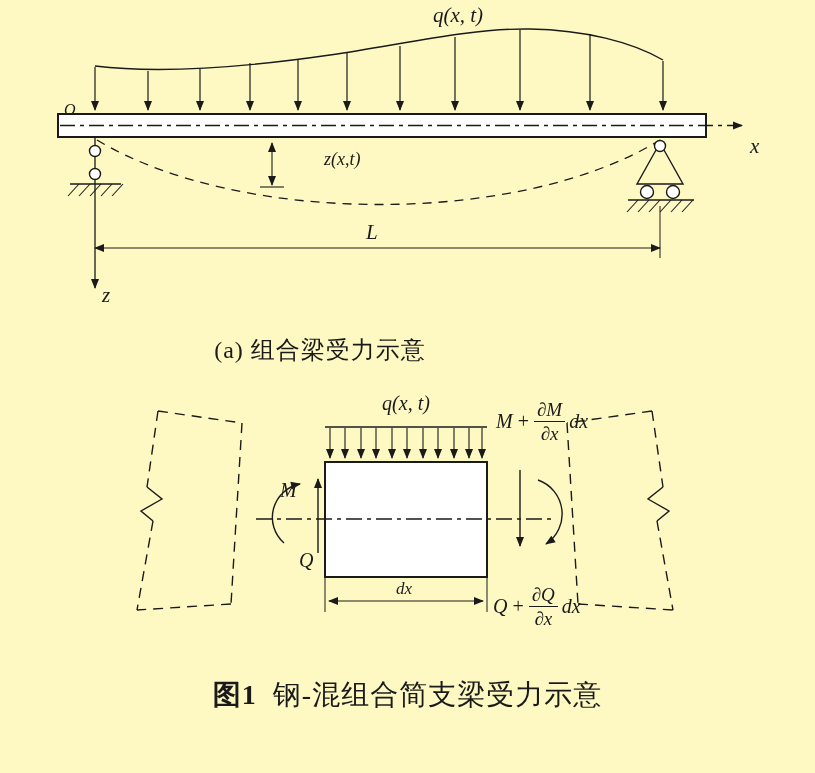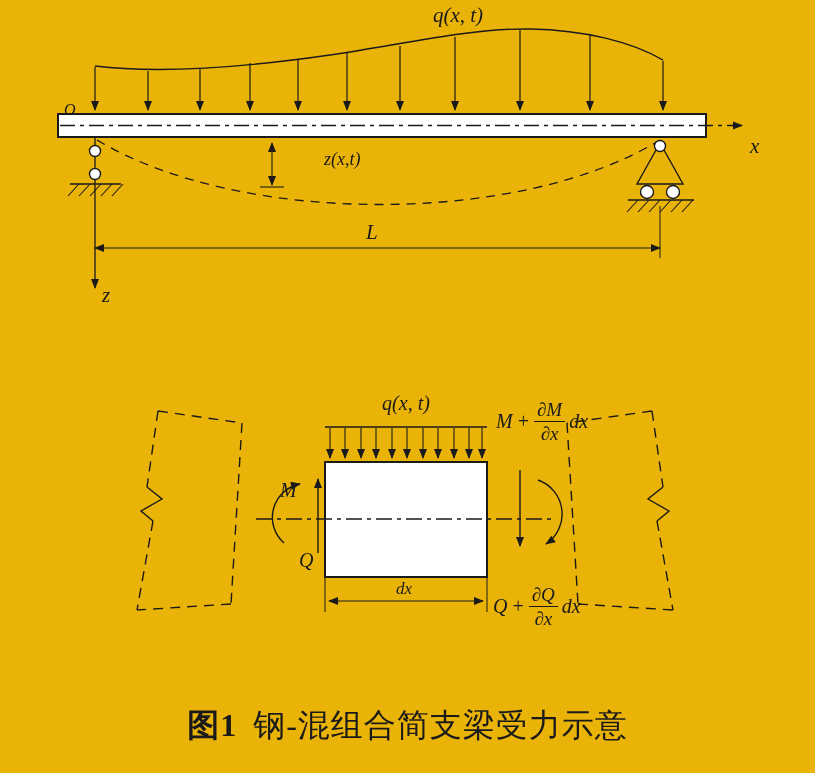--- a/index.html
+++ b/index.html
@@ -1,38 +1,38 @@
 <!DOCTYPE html>
 <html><head>
 <meta charset="utf-8">
 <style>
   * { margin:0; padding:0; box-sizing:border-box; }
   html,body { background:#ffffff; }
   .canvas {
-    position:relative; width:815px; height:773px; background:#eab308;
+    position:relative; width:815px; height:773px; background:#fef9c3;
     font-family:"Liberation Serif", serif; color:#1a1a1a; overflow:hidden;
   }
   svg.linework { position:absolute; left:0; top:0; }
   .lbl {
     position:absolute; font-style:italic; font-size:20px;
     white-space:nowrap; color:#1a1a1a;
   }
   .cn {
     position:absolute; font-style:normal; font-size:24px; letter-spacing:1px;
     text-align:center; white-space:nowrap; color:#1a1a1a;
   }
   .math {
     position:absolute; display:flex; align-items:center; gap:4px;
     font-style:italic; font-size:20px; white-space:nowrap;
   }
   .math .plus { font-style:normal; margin:0 1px; }
   .frac { display:inline-flex; flex-direction:column; align-items:center; line-height:1.12; font-size:19px; }
   .frac .num { border-bottom:1.4px solid #1a1a1a; padding:0 3px 1px; }
   .frac .den { padding-top:1px; }
-  .figcap { position:absolute; left:0; top:704px; width:815px; text-align:center; font-size:32px; letter-spacing:1px; }
+  .figcap { position:absolute; left:0; top:676px; width:815px; text-align:center; font-size:28px; letter-spacing:1px; }
   .figcap .tag { font-weight:bold; margin-right:16px; }
 </style>
 </head>
 <body>
 
 <div class="canvas">
 
   <svg class="linework" width="815" height="773" viewBox="0 0 815 773">
     <defs>
       <marker id="ah" viewBox="0 0 10 10" refX="9" refY="5" markerWidth="12" markerHeight="10" markerUnits="userSpaceOnUse" orient="auto-start-reverse">
@@ -139,20 +139,21 @@
   <div class="lbl" style="left:64px; top:101px; font-size:16px;">O</div>
 
   <div class="lbl" style="left:750px; top:134px; font-size:21px;">x</div>
 
   <div class="lbl" style="left:283px; top:149px; font-size:18px;margin-left:41px;">z(x,t)</div>
 
   <div class="lbl" style="left:366px; top:220px; font-size:21px;">L</div>
 
   <div class="lbl" style="left:102px; top:283px; font-size:21px;">z</div>
 
+  <div class="cn" style="left:120px; top:334px; width:400px;">(a) 组合梁受力示意</div>
 
   <div class="lbl" style="left:358px; top:392px; width:96px; text-align:center; font-size:20px;">q(x, t)</div>
 
   <div class="lbl" style="left:280px; top:479px; font-size:20px;">M</div>
 
   <div class="lbl" style="left:299px; top:549px; font-size:20px;">Q</div>
 
   <div class="math" style="left:496px; top:399px;">
     <span>M</span>
     <span class="plus">+</span>

